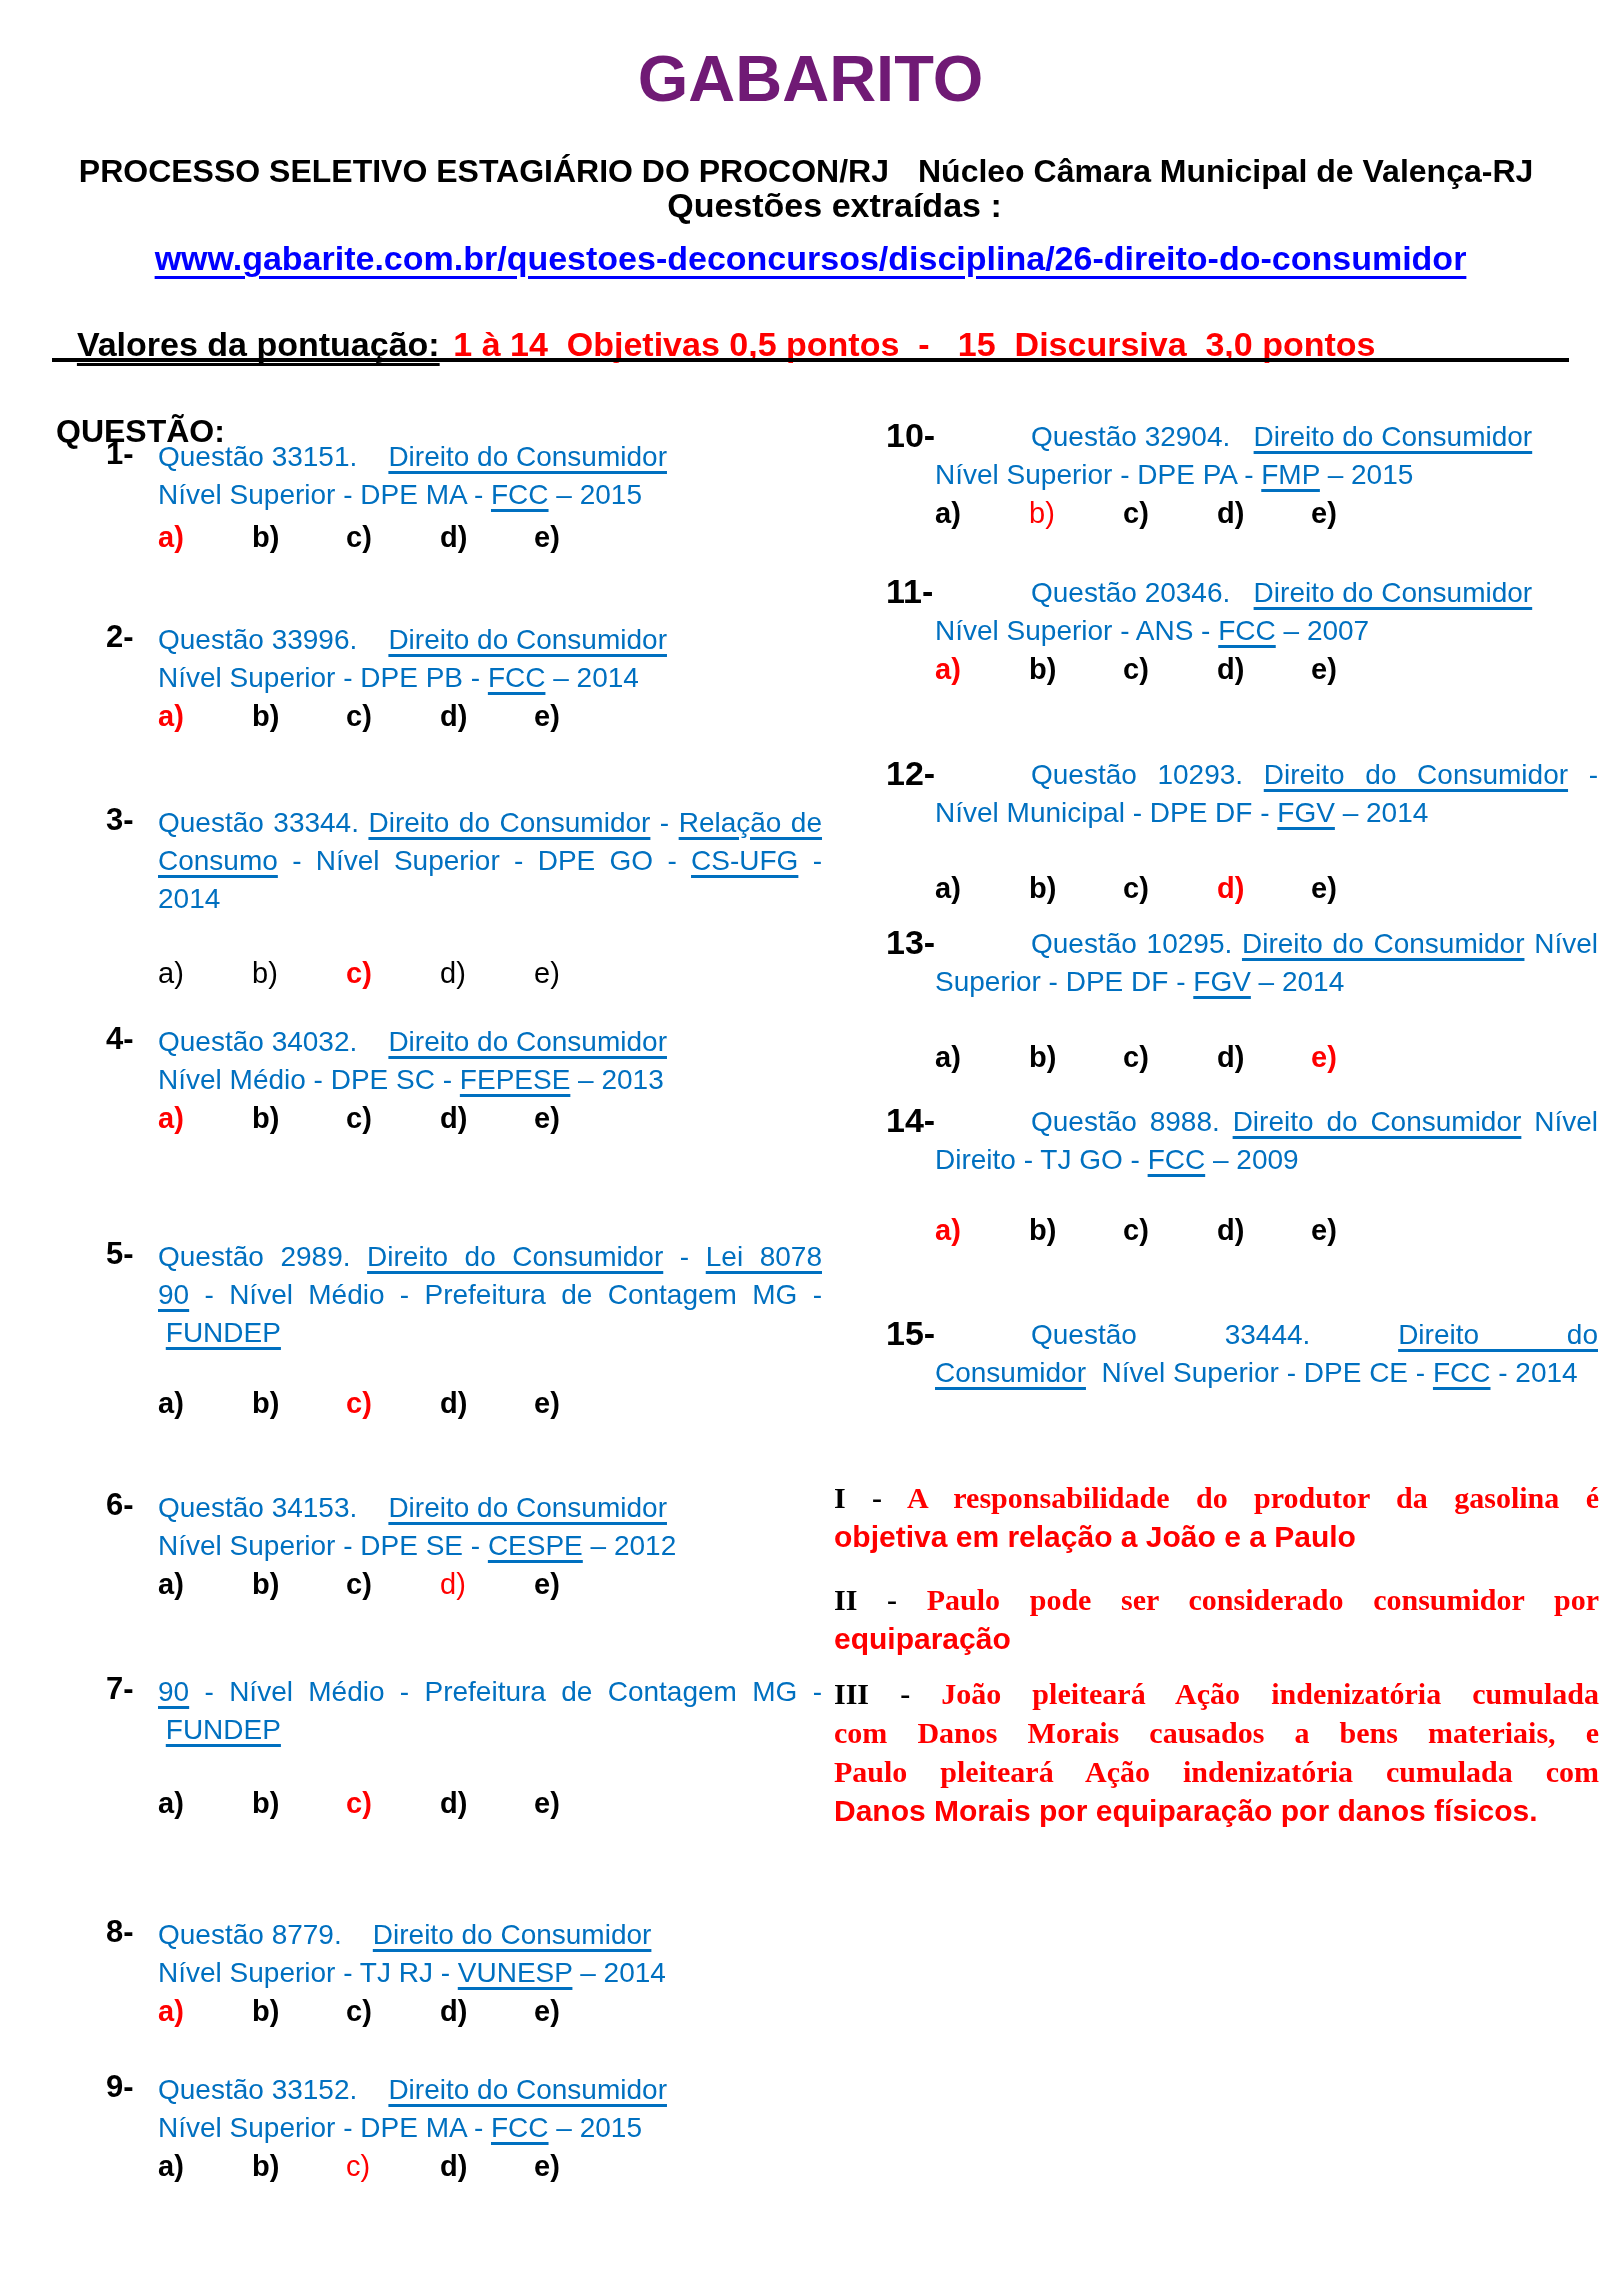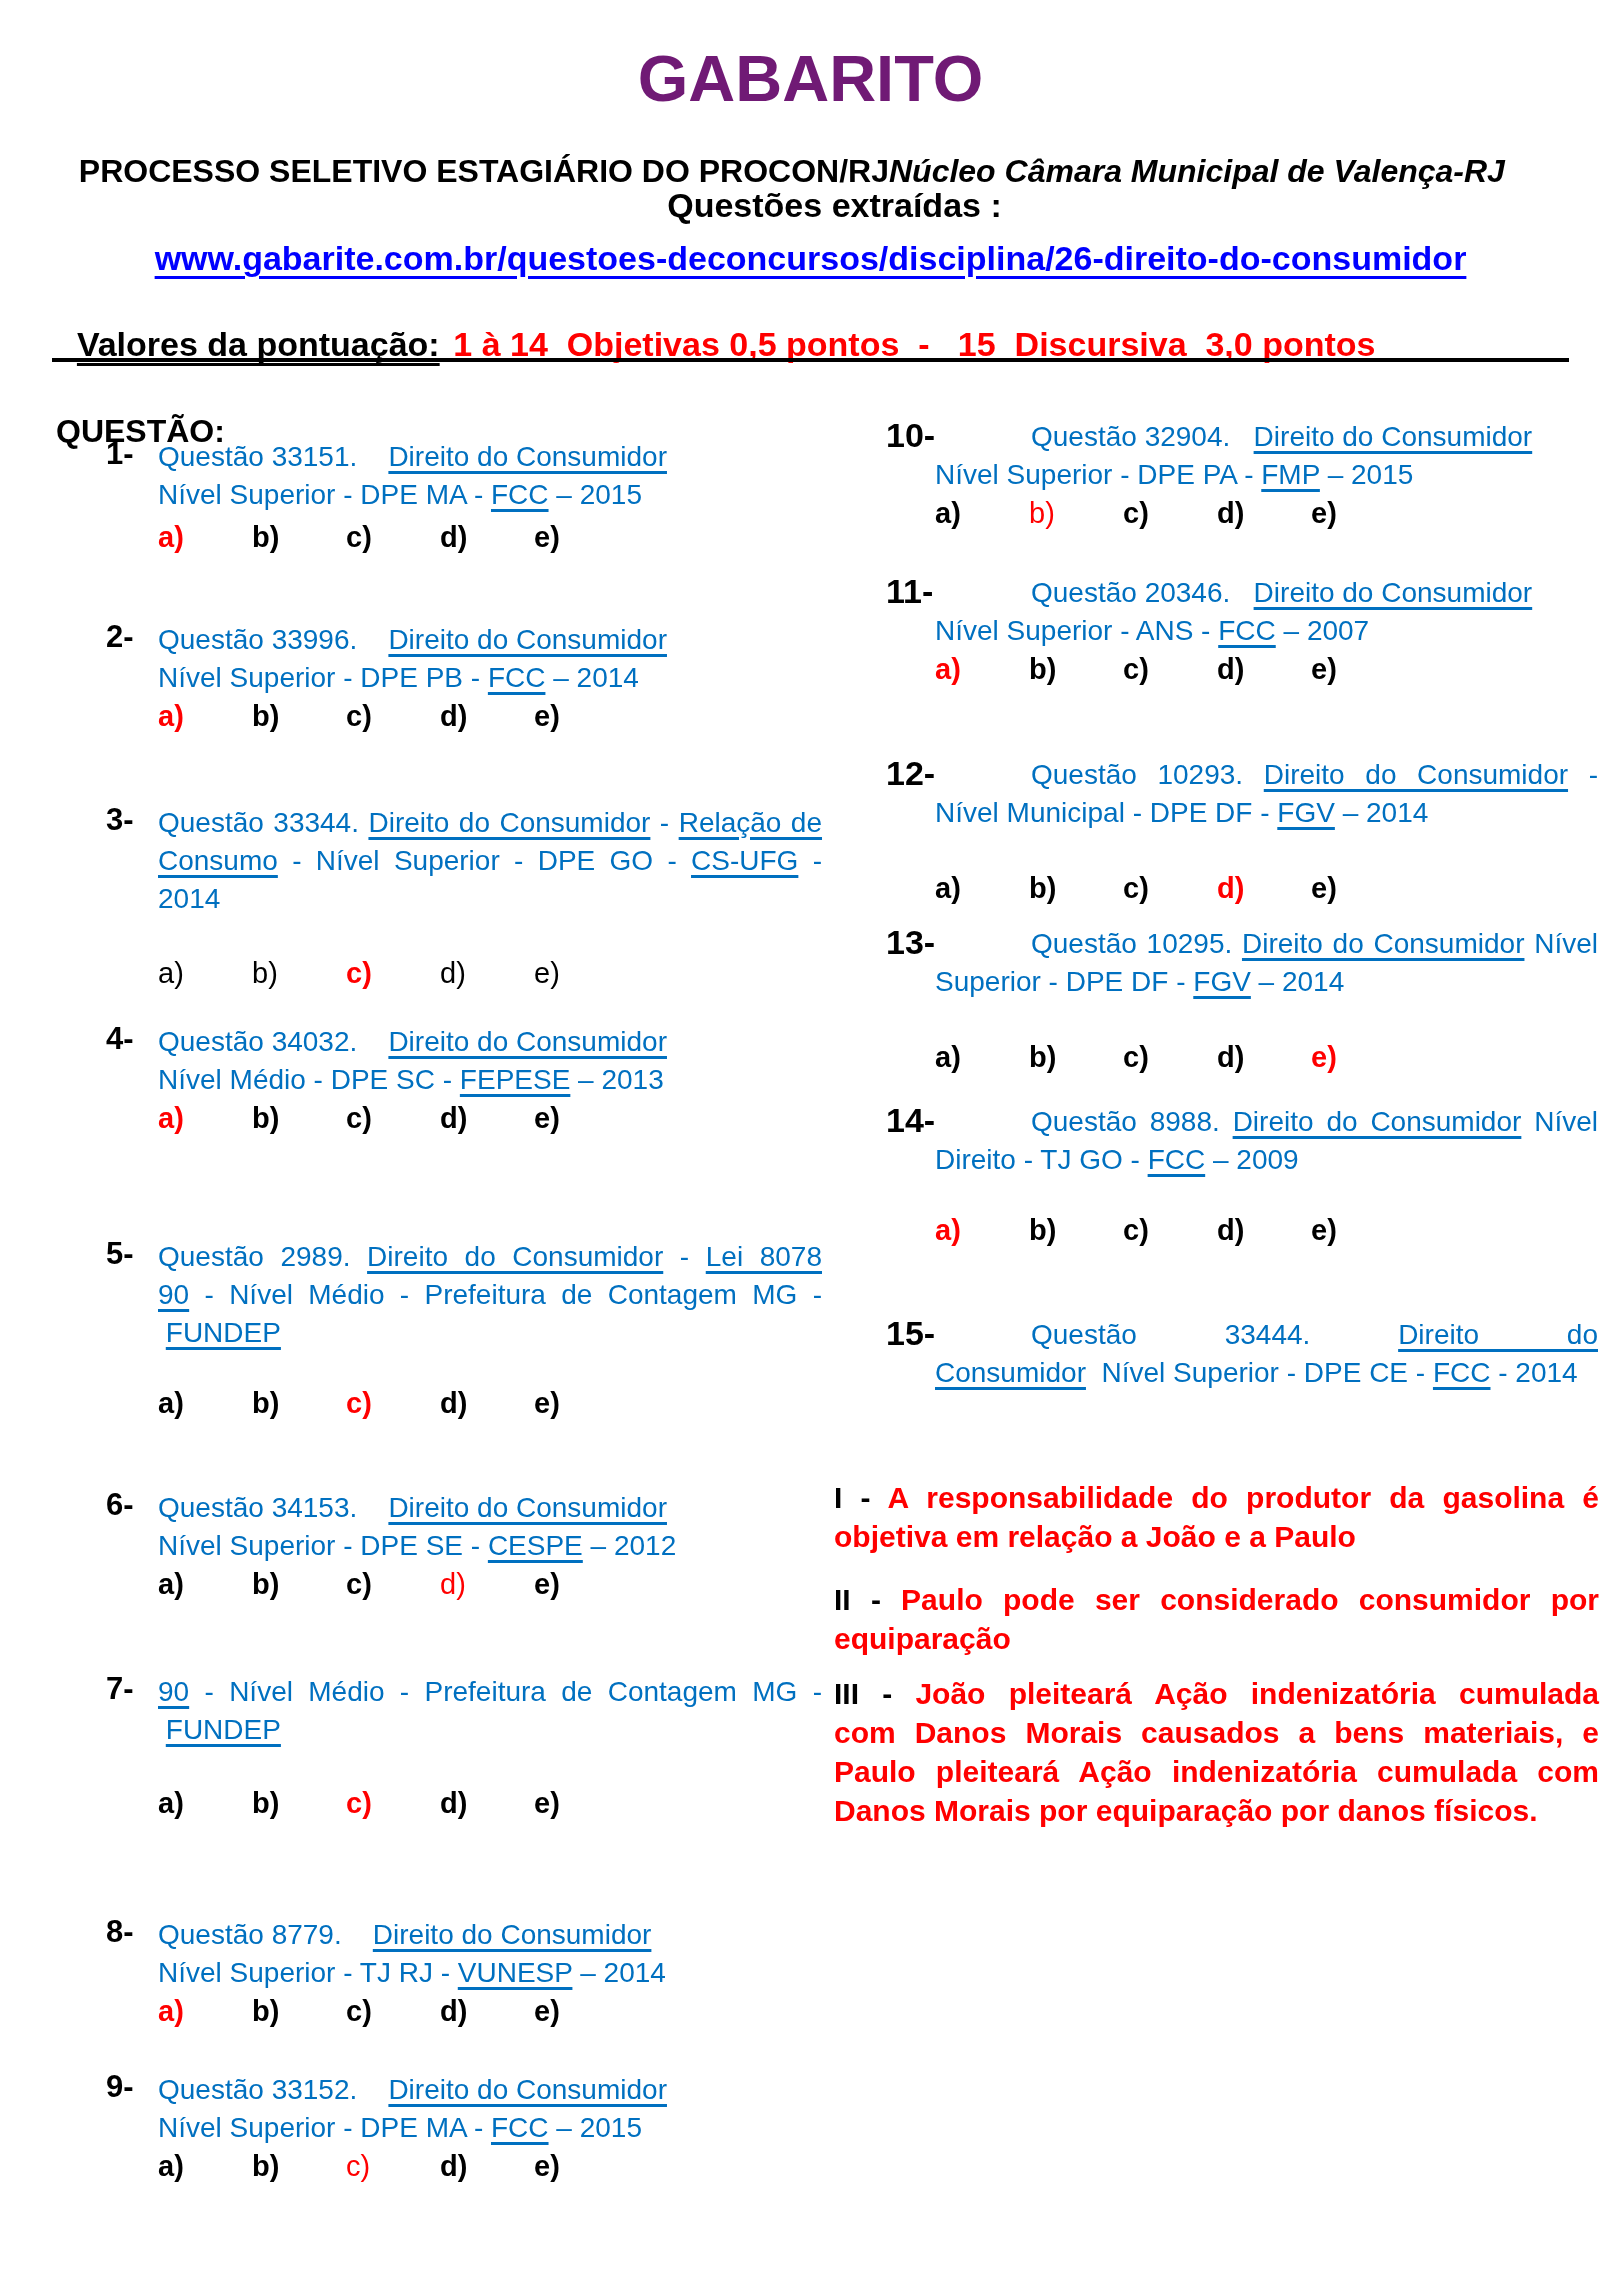--- a/index.html
+++ b/index.html
@@ -5,21 +5,21 @@
   html,body{margin:0;padding:0;}
   body{
     width:1621px;height:2293px;background:#ffffff;position:relative;
     font-family:"Liberation Sans", sans-serif;color:#000;
     overflow:hidden;
   }
   .abs{position:absolute;}
   
   .title{top:43px;left:0;width:100%;text-align:center;font-size:65px;line-height:71px;font-weight:bold;color:#701a75;}
   .process{top:116px;left:61px;font-size:32px;font-weight:bold;white-space:pre;}
-  .process .mid{font-style:italic;}
+  .process .mid{margin-left:29px;}
   .extracted{top:186px;left:0;width:100%;text-align:center;font-size:34px;font-weight:bold;margin-left:24px;}
   .linkline{top:239px;left:0;width:100%;text-align:center;}
   .srclink{color:#0000FF;font-size:34px;font-weight:bold;text-decoration:underline;text-decoration-thickness:2.9px;text-underline-offset:5.9px;}
   .scoreline{top:286px;left:58px;font-size:34px;font-weight:bold;white-space:pre-wrap;}
   .scoreline .lbl{text-decoration:underline;text-decoration-thickness:3.4px;text-underline-offset:6.9px;}
   .scoreline .val{color:#FF0000;margin-left:13.7px;}
   .divider{top:358px;left:52px;width:1517px;height:3.9px;background:#000;}
   .seclabel{top:396px;left:56px;font-size:32px;font-weight:bold;margin-top:17px;}
   
   .q{position:absolute;}
@@ -36,21 +36,21 @@
   .qline.jl{text-align:justify;text-align-last:justify;white-space:normal;}
   .lnk{text-decoration:underline;text-decoration-thickness:2.5px;text-underline-offset:4.9px;}
   .opts{display:flex;font-size:29px;font-weight:bold;line-height:39px;color:#000;}
   .opt{width:94px;flex:0 0 auto;}
   .opt.red{color:#FF0000;}
   .opt.red-light{color:#FF0000;font-weight:400;}
   .opt.light{font-weight:400;}
   
   .stmt{position:absolute;left:834px;width:765px;font-size:30px;font-weight:bold;color:#FF0000;}
   .sline{line-height:39px;}
-  .sline.jl{text-align:justify;text-align-last:justify;}
+  .sline.jl{text-align:justify;text-align-last:justify;font-family:Liberation Serif, serif;}
   .numeral{color:#000;}
 </style>
 </head>
 <body>
 
 <div class="abs title">GABARITO</div>
 
 <div class="abs process">
   <span>PROCESSO SELETIVO ESTAGIÁRIO DO PROCON/RJ</span><span class="mid">Núcleo Câmara Municipal de Valença-RJ</span>
 </div>

